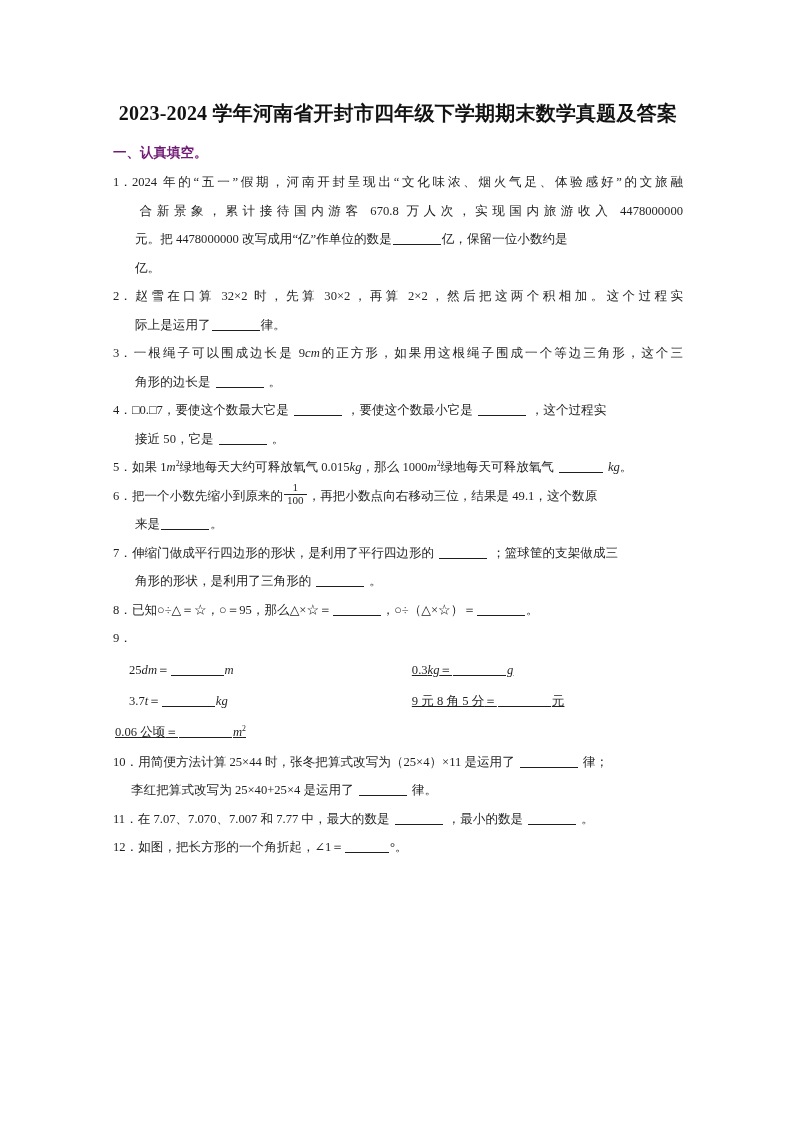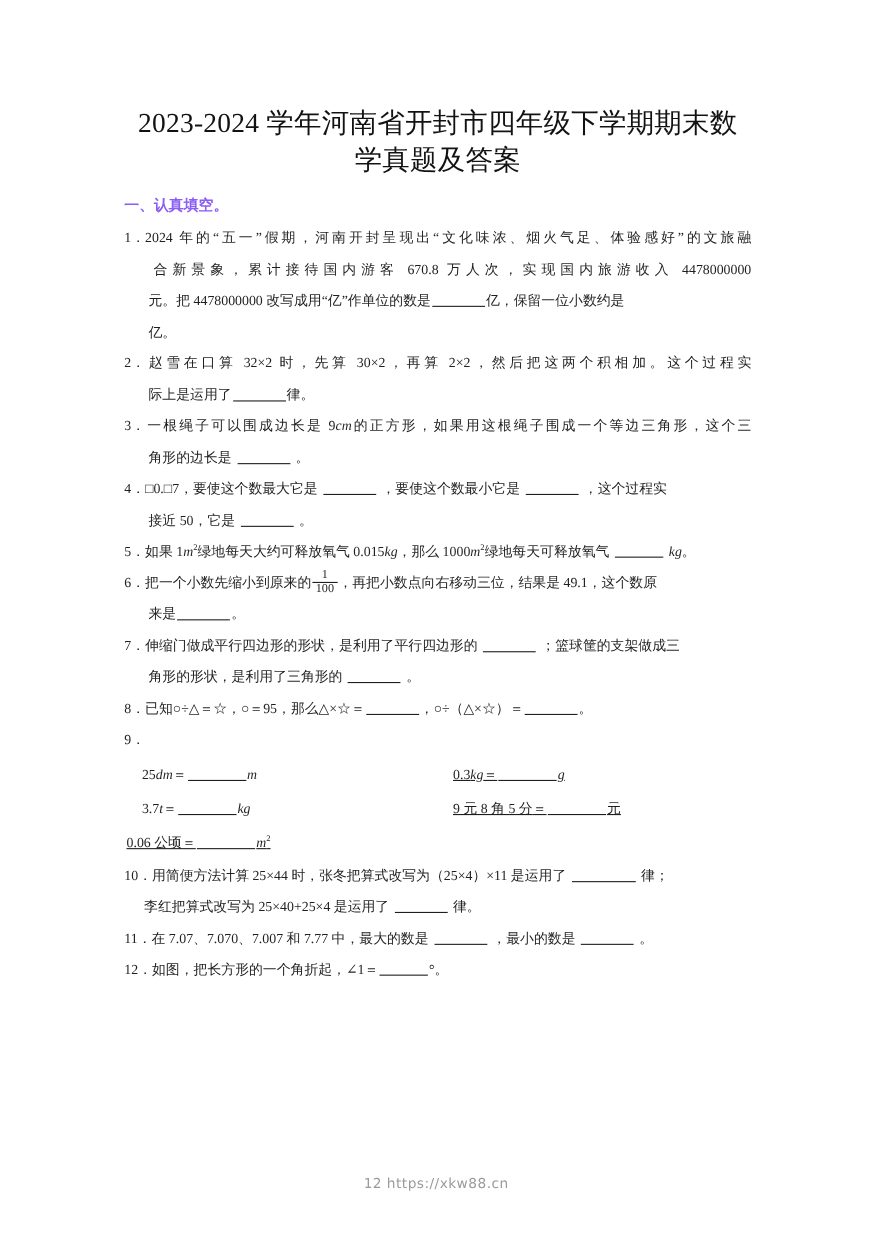--- a/index.html
+++ b/index.html
@@ -23,36 +23,36 @@
   }
   .content {
     position: absolute;
     left: 113px;
     top: 96px;
     width: 570px;
   }
 
   
   .doc-title {
-    font-size: 25px;
-    font-weight: normal;
+    font-size: 20px;
+    font-weight: bold;
     line-height: 34px;
     text-align: center;
     letter-spacing: 0.2px;
     margin: 0 0 10px 0;
     color: #121212;
   }
 
   
   .section-heading {
     font-size: 13.5px;
     font-weight: bold;
     line-height: 26px;
     margin: 6px 0 2px 0;
-    color: #8b5cf6;
+    color: #701a75;
   }
 
   
   .q {
     font-size: 12.6px;
     line-height: 28.5px;
     color: #1f1f1f;
     margin: 0;
     padding: 0;
     position: relative;
@@ -224,14 +224,13 @@
     <div class="q">
       <span class="q-line"><span class="q-num">11．</span><span>在 7.07、7.070、7.007 和 7.77 中，最大的数是</span><span class="blank w1 sp"></span><span>，最小的数是</span><span class="blank w1 sp"></span><span>。</span></span>
     </div>
 
     <div class="q">
       <span class="q-line"><span class="q-num">12．</span><span>如图，把长方形的一个角折起，∠1＝</span><span class="blank w3 nospace"></span><span>°。</span></span>
     </div>
 
   </div>
 
-  <div class="footer">12 https://xkw88.cn</div>
 </div>
 
 </body></html>

